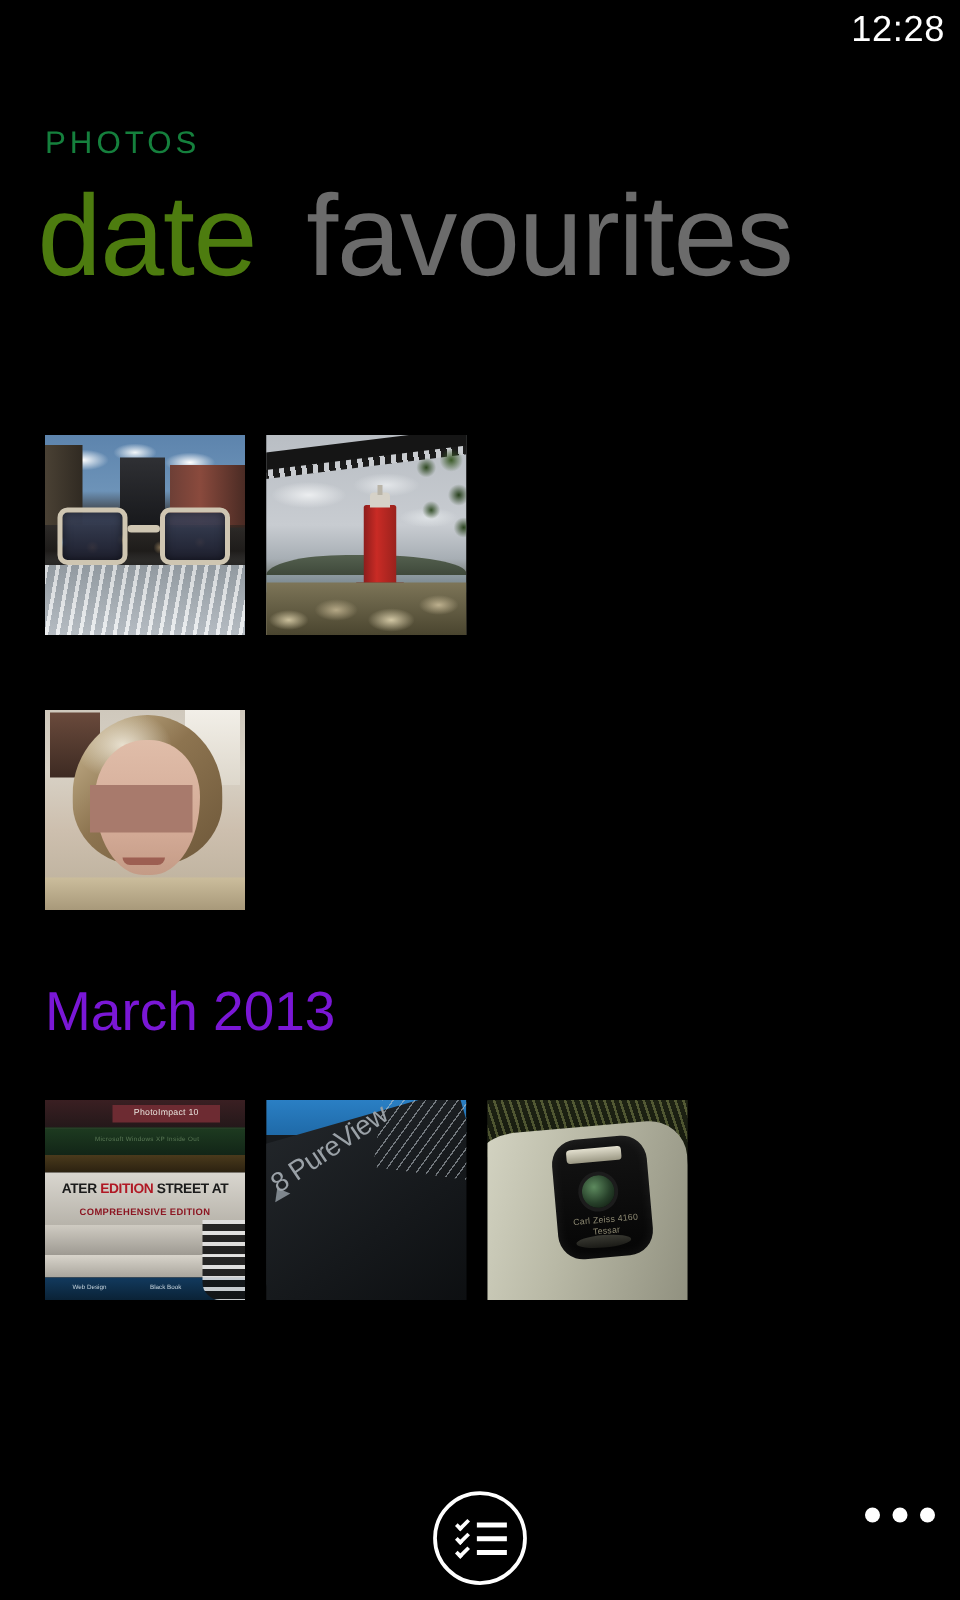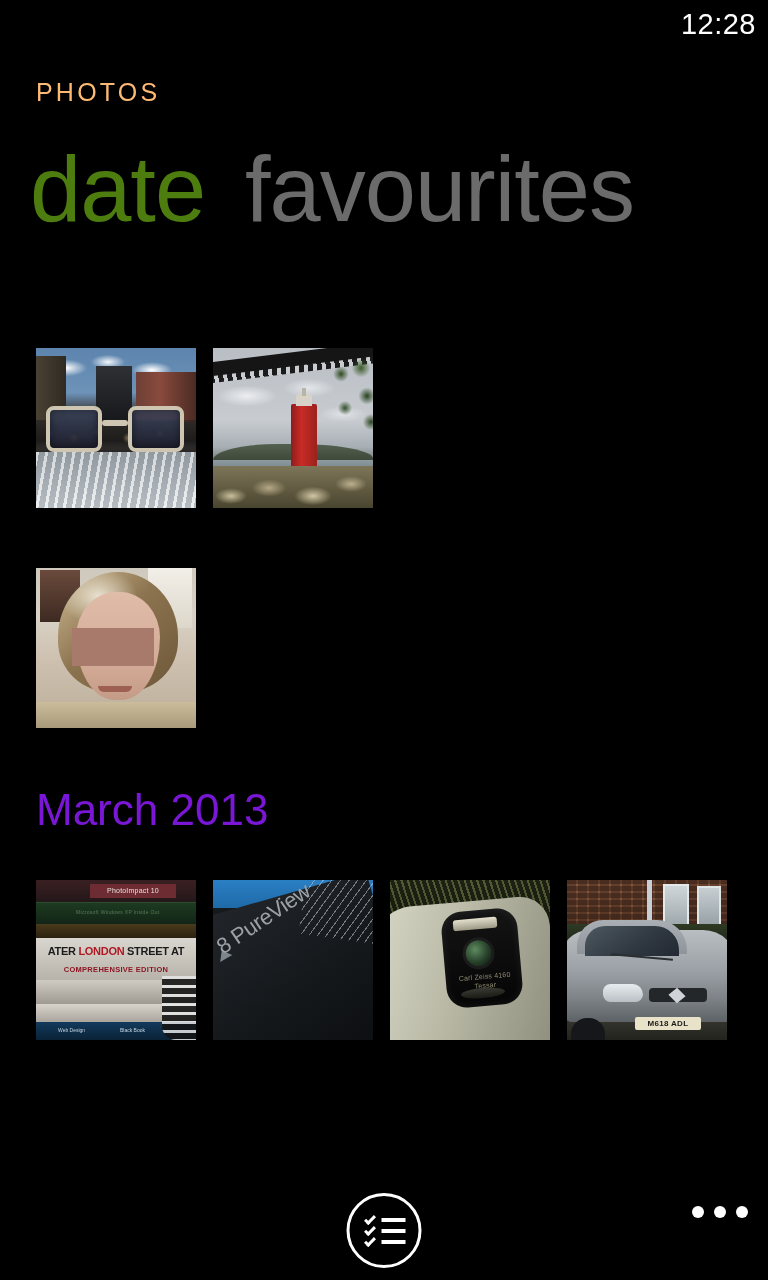--- a/index.html
+++ b/index.html
@@ -26,22 +26,22 @@
   .status-clock {
     color:#ffffff;
     font-size:29px;
     font-weight:400;
     letter-spacing:0.5px;
     line-height:1;
   }
 
   
   .app-title {
-    position:absolute; left:36px; top:80px;
-    color:#fdba74;
+    position:absolute; left:36px; top:102px;
+    color:#15803d;
     font-size:25px;
     letter-spacing:3.2px;
     font-weight:400;
     line-height:1;
   }
   .pivot-header {
     position:absolute; left:30px; top:140px;
     display:flex; align-items:baseline;
     white-space:nowrap;
   }
@@ -542,21 +542,21 @@
 
         <div class="thumb t-books">
           <div class="bk bk1">
             <div class="lbl">PhotoImpact 10</div>
           </div>
           <div class="bk bk2">
             <div class="sub">Microsoft Windows XP Inside Out</div>
           </div>
           <div class="bk bk3"></div>
           <div class="atlas">
-            <div class="line1"><span>ATER </span><span class="red">LONDON</span><span> STREET AT</span></div>
+            <div class="line1"><span>ATER </span><span class="red">EDITION</span><span> STREET AT</span></div>
             <div class="line2">COMPREHENSIVE EDITION</div>
           </div>
           <div class="bk bk5"></div>
           <div class="bk bk6"></div>
           <div class="bk bk7">
             <div class="t1">Web Design</div>
             <div class="t2">Black Book</div>
           </div>
           <div class="spiral"></div>
         </div>
@@ -573,37 +573,20 @@
           <div class="grass"></div>
           <div class="shell"></div>
           <div class="pod">
             <div class="flash"></div>
             <div class="lens"></div>
             <div class="zeiss">Carl Zeiss 4160 Tessar</div>
             <div class="ring"></div>
           </div>
         </div>
 
-        <div class="thumb t-car">
-          <div class="wall"></div>
-          <div class="win1"></div>
-          <div class="win2"></div>
-          <div class="downpipe"></div>
-          <div class="hedge"></div>
-          <div class="ground"></div>
-          <div class="carbody"></div>
-          <div class="roof"></div>
-          <div class="glass"></div>
-          <div class="wiper"></div>
-          <div class="headlight"></div>
-          <div class="grille"></div>
-          <div class="badge"></div>
-          <div class="wheel"></div>
-          <div class="plate">M618 ADL</div>
-        </div>
 
       </div>
     </div>
 
   </div>
 
   <div class="appbar">
     <div class="select-btn">
       <div class="select-icon">
         <div class="chk c1"></div>

